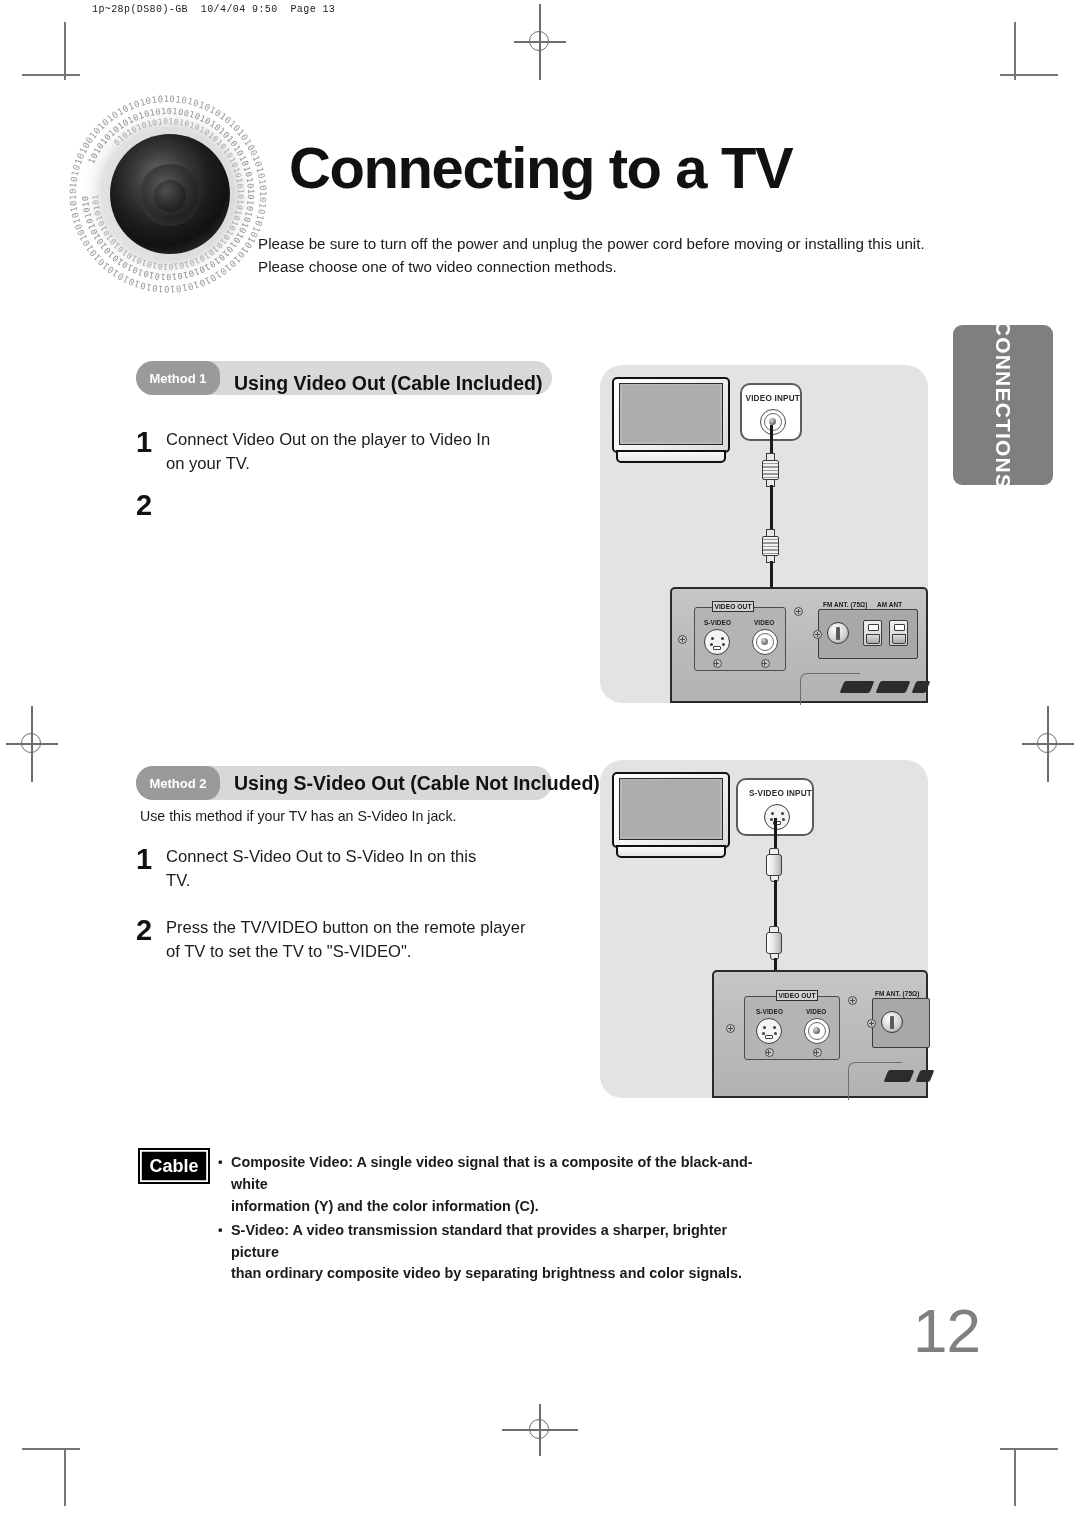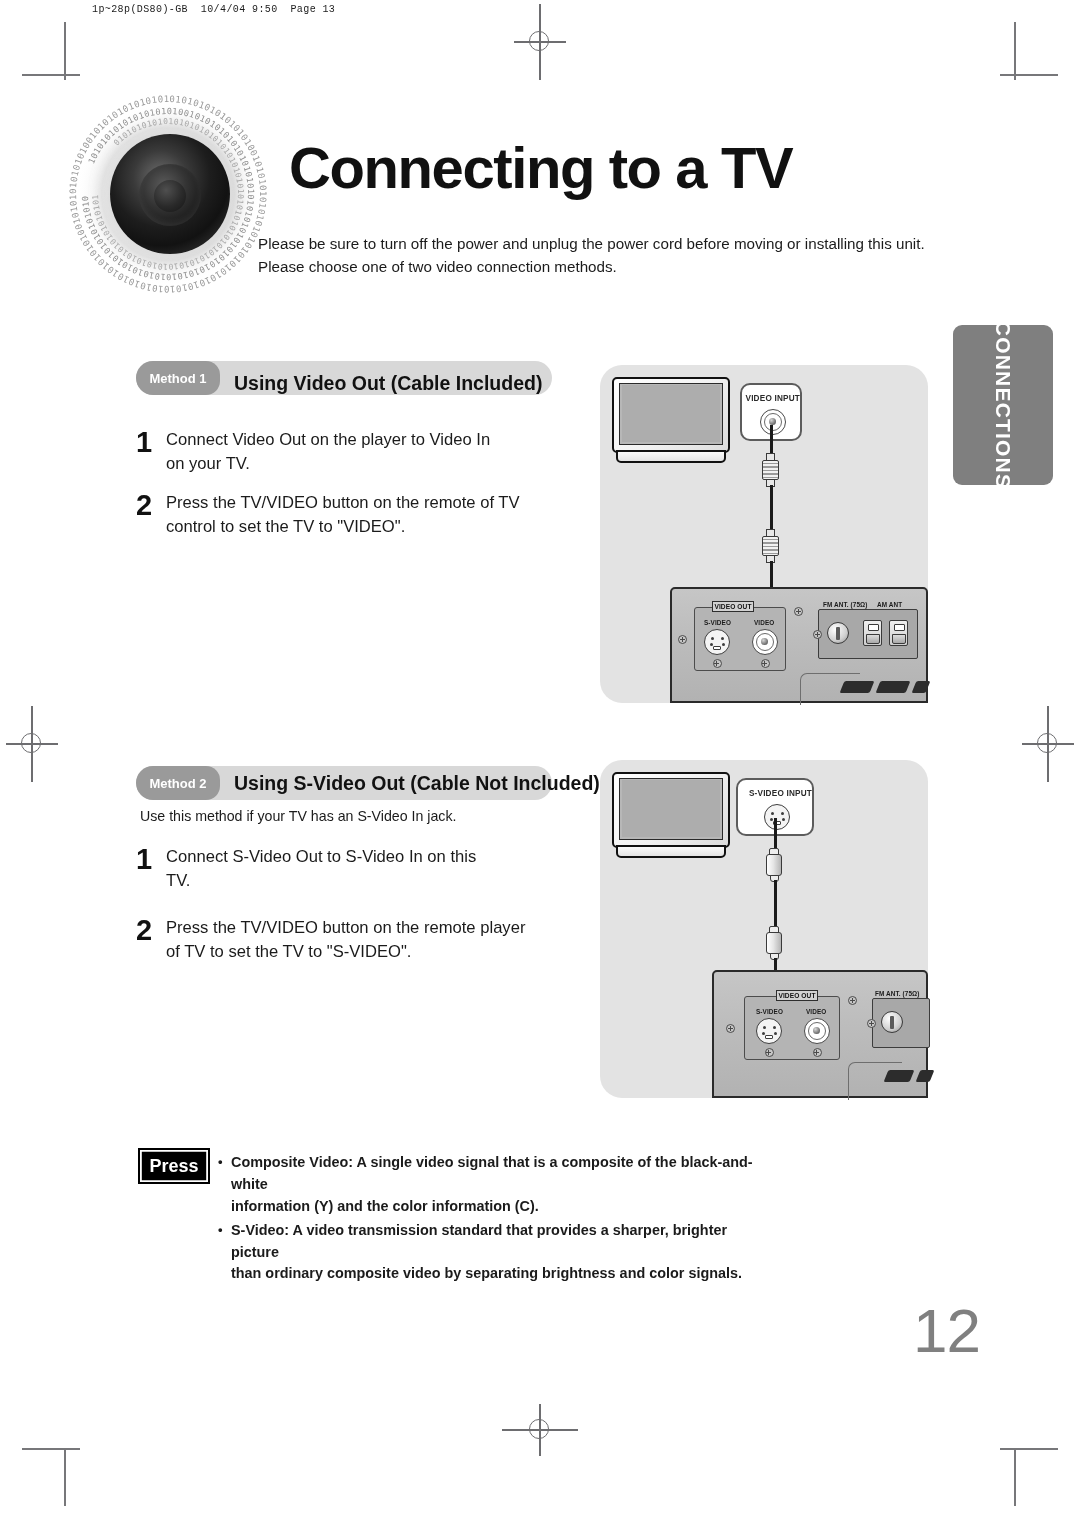--- a/index.html
+++ b/index.html
@@ -612,22 +612,20 @@
   <div class="method-title">Using Video Out (Cable Included)</div>
 </div>
 
 <div class="step" style="left:136px; top:428px; width:430px;">
   <div class="step-num">1</div>
   <div class="step-text">Connect Video Out on the player to Video In
 on your TV.</div>
 </div>
 <div class="step" style="left:136px; top:491px; width:450px;">
   <div class="step-num">2</div>
-  <div class="step-text">Press the TV/VIDEO button on the remote of TV
-control to set the TV to "VIDEO".</div>
 </div>
 
 <div class="diagram" style="left:600px; top:365px; width:328px; height:338px;">
 
   <div class="tv" style="left:12px; top:12px;">
     <div class="tv-case"></div>
     <div class="tv-bezel"></div>
     <div class="tv-screen"></div>
     <div class="tv-base"></div>
   </div>
@@ -767,21 +765,21 @@
       <div class="coax" style="left:8px; top:12px;"></div>
       <div class="screw" style="left:-6px; top:20px;"></div>
     </div>
 
     <div class="rear-trace" style="left:134px; top:90px; width:54px; height:38px;"></div>
     <div class="vent" style="left:172px; top:98px; width:26px; height:12px;"></div>
     <div class="vent" style="left:204px; top:98px; width:14px; height:12px;"></div>
   </div>
 </div>
 
-<div class="note-badge" style="left:138px; top:1148px;">Press</div>
+<div class="note-badge" style="left:138px; top:1148px;">Cable</div>
 <div class="note-list" style="left:218px; top:1152px; width:560px;">
   <div class="note-item">Composite Video: A single video signal that is a composite of the black-and-white
 information (Y) and the color information (C).</div>
   <div class="note-item" style="margin-top:2px;">S-Video: A video transmission standard that provides a sharper, brighter picture
 than ordinary composite video by separating brightness and color signals.</div>
 </div>
 
 <div class="page-number">12</div>
 
 </body></html>

